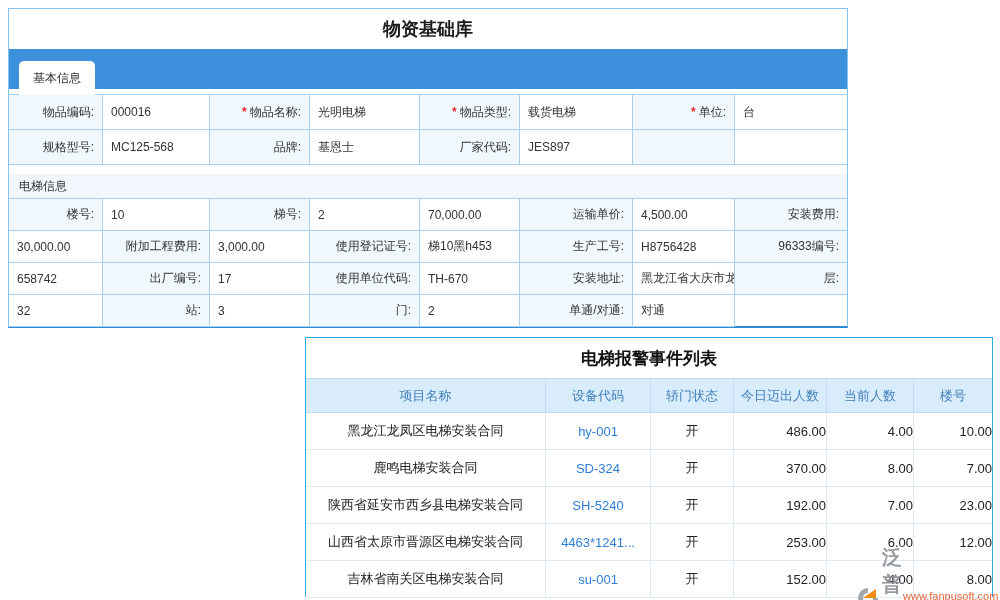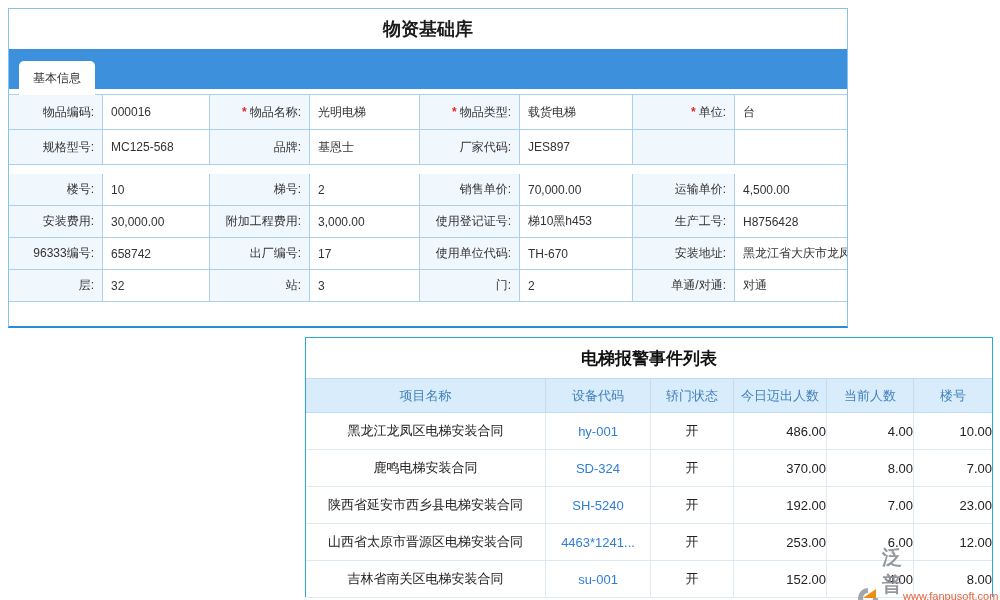--- a/index.html
+++ b/index.html
@@ -127,33 +127,31 @@
       </div>
     <div class="fcell fvalue">JES897</div>
     <div class="fcell flabel">
         <span></span>
       </div>
     <div class="fcell fvalue"></div>
   </div>
 
   <div class="gap"></div>
 
+  <div class="sect">电梯信息</div>
 
   <div class="fgrid elev" style="border-top:none;">
     <div class="fcell flabel">
         <span>楼号:</span>
       </div>
     <div class="fcell fvalue">10</div>
     <div class="fcell flabel">
         <span>梯号:</span>
       </div>
     <div class="fcell fvalue">2</div>
-    <div class="fcell flabel">
-        <span>销售单价:</span>
-      </div>
     <div class="fcell fvalue">70,000.00</div>
     <div class="fcell flabel">
         <span>运输单价:</span>
       </div>
     <div class="fcell fvalue">4,500.00</div>
 
     <div class="fcell flabel">
         <span>安装费用:</span>
       </div>
     <div class="fcell fvalue">30,000.00</div>

